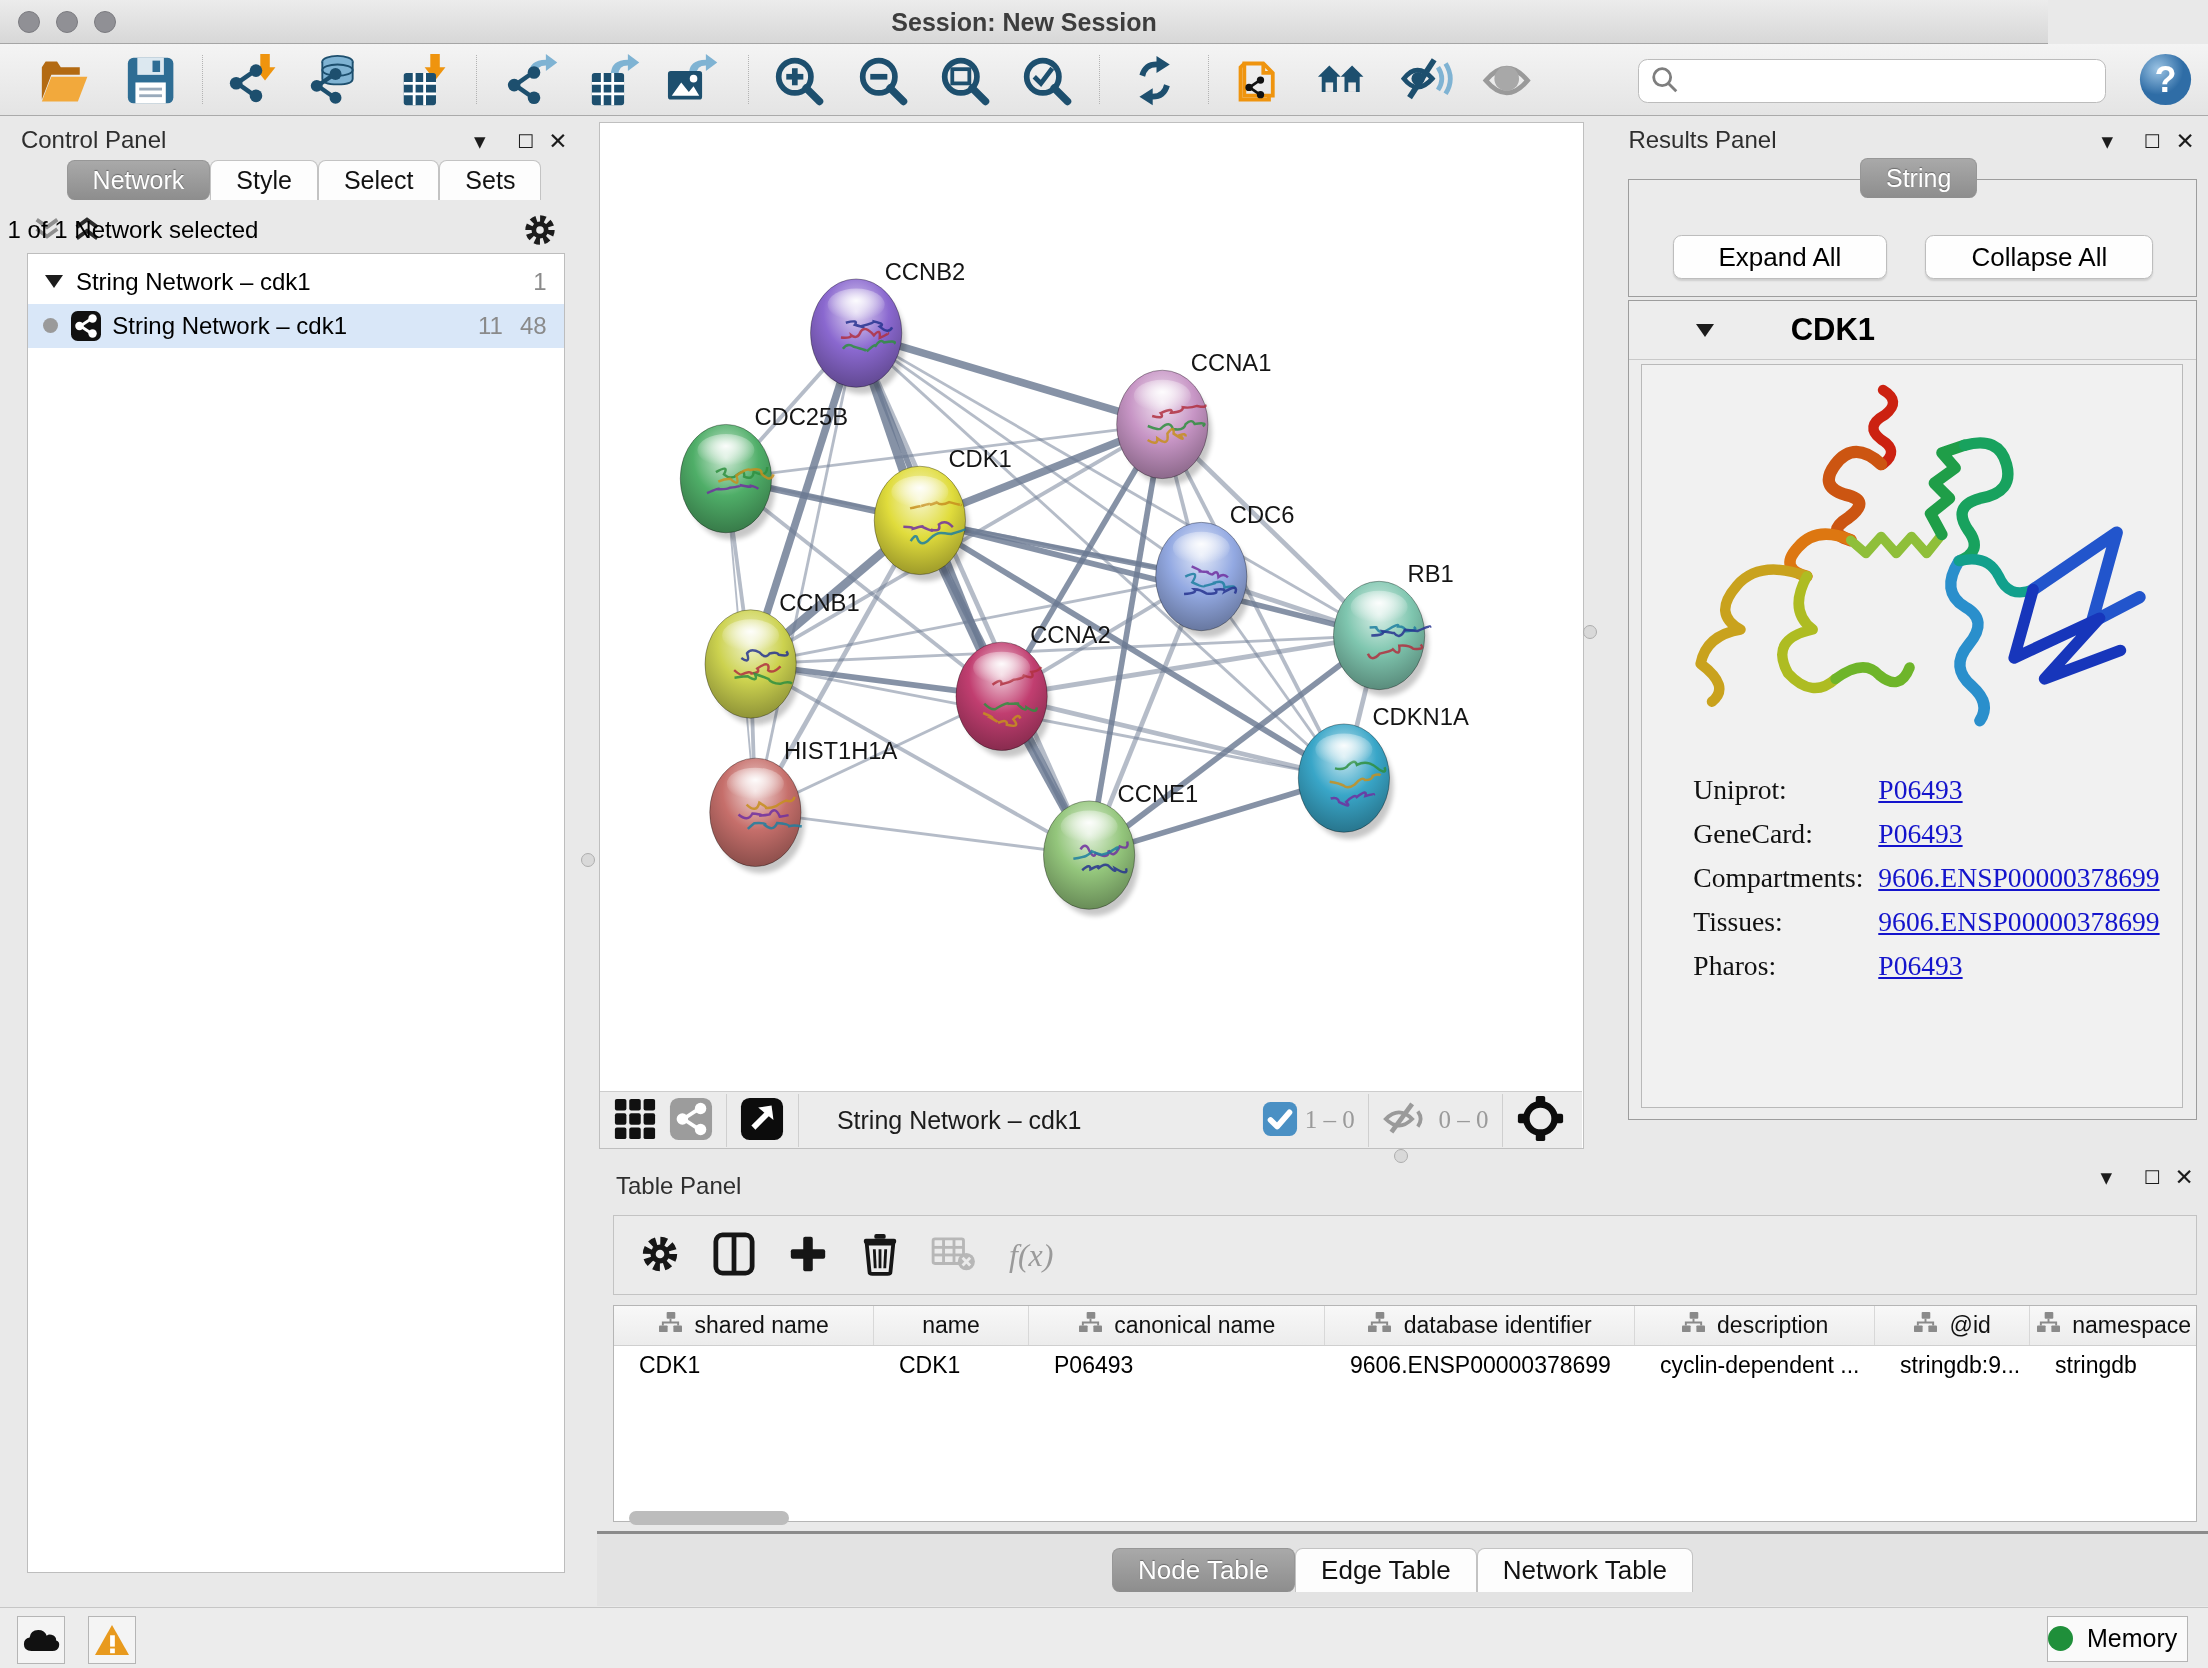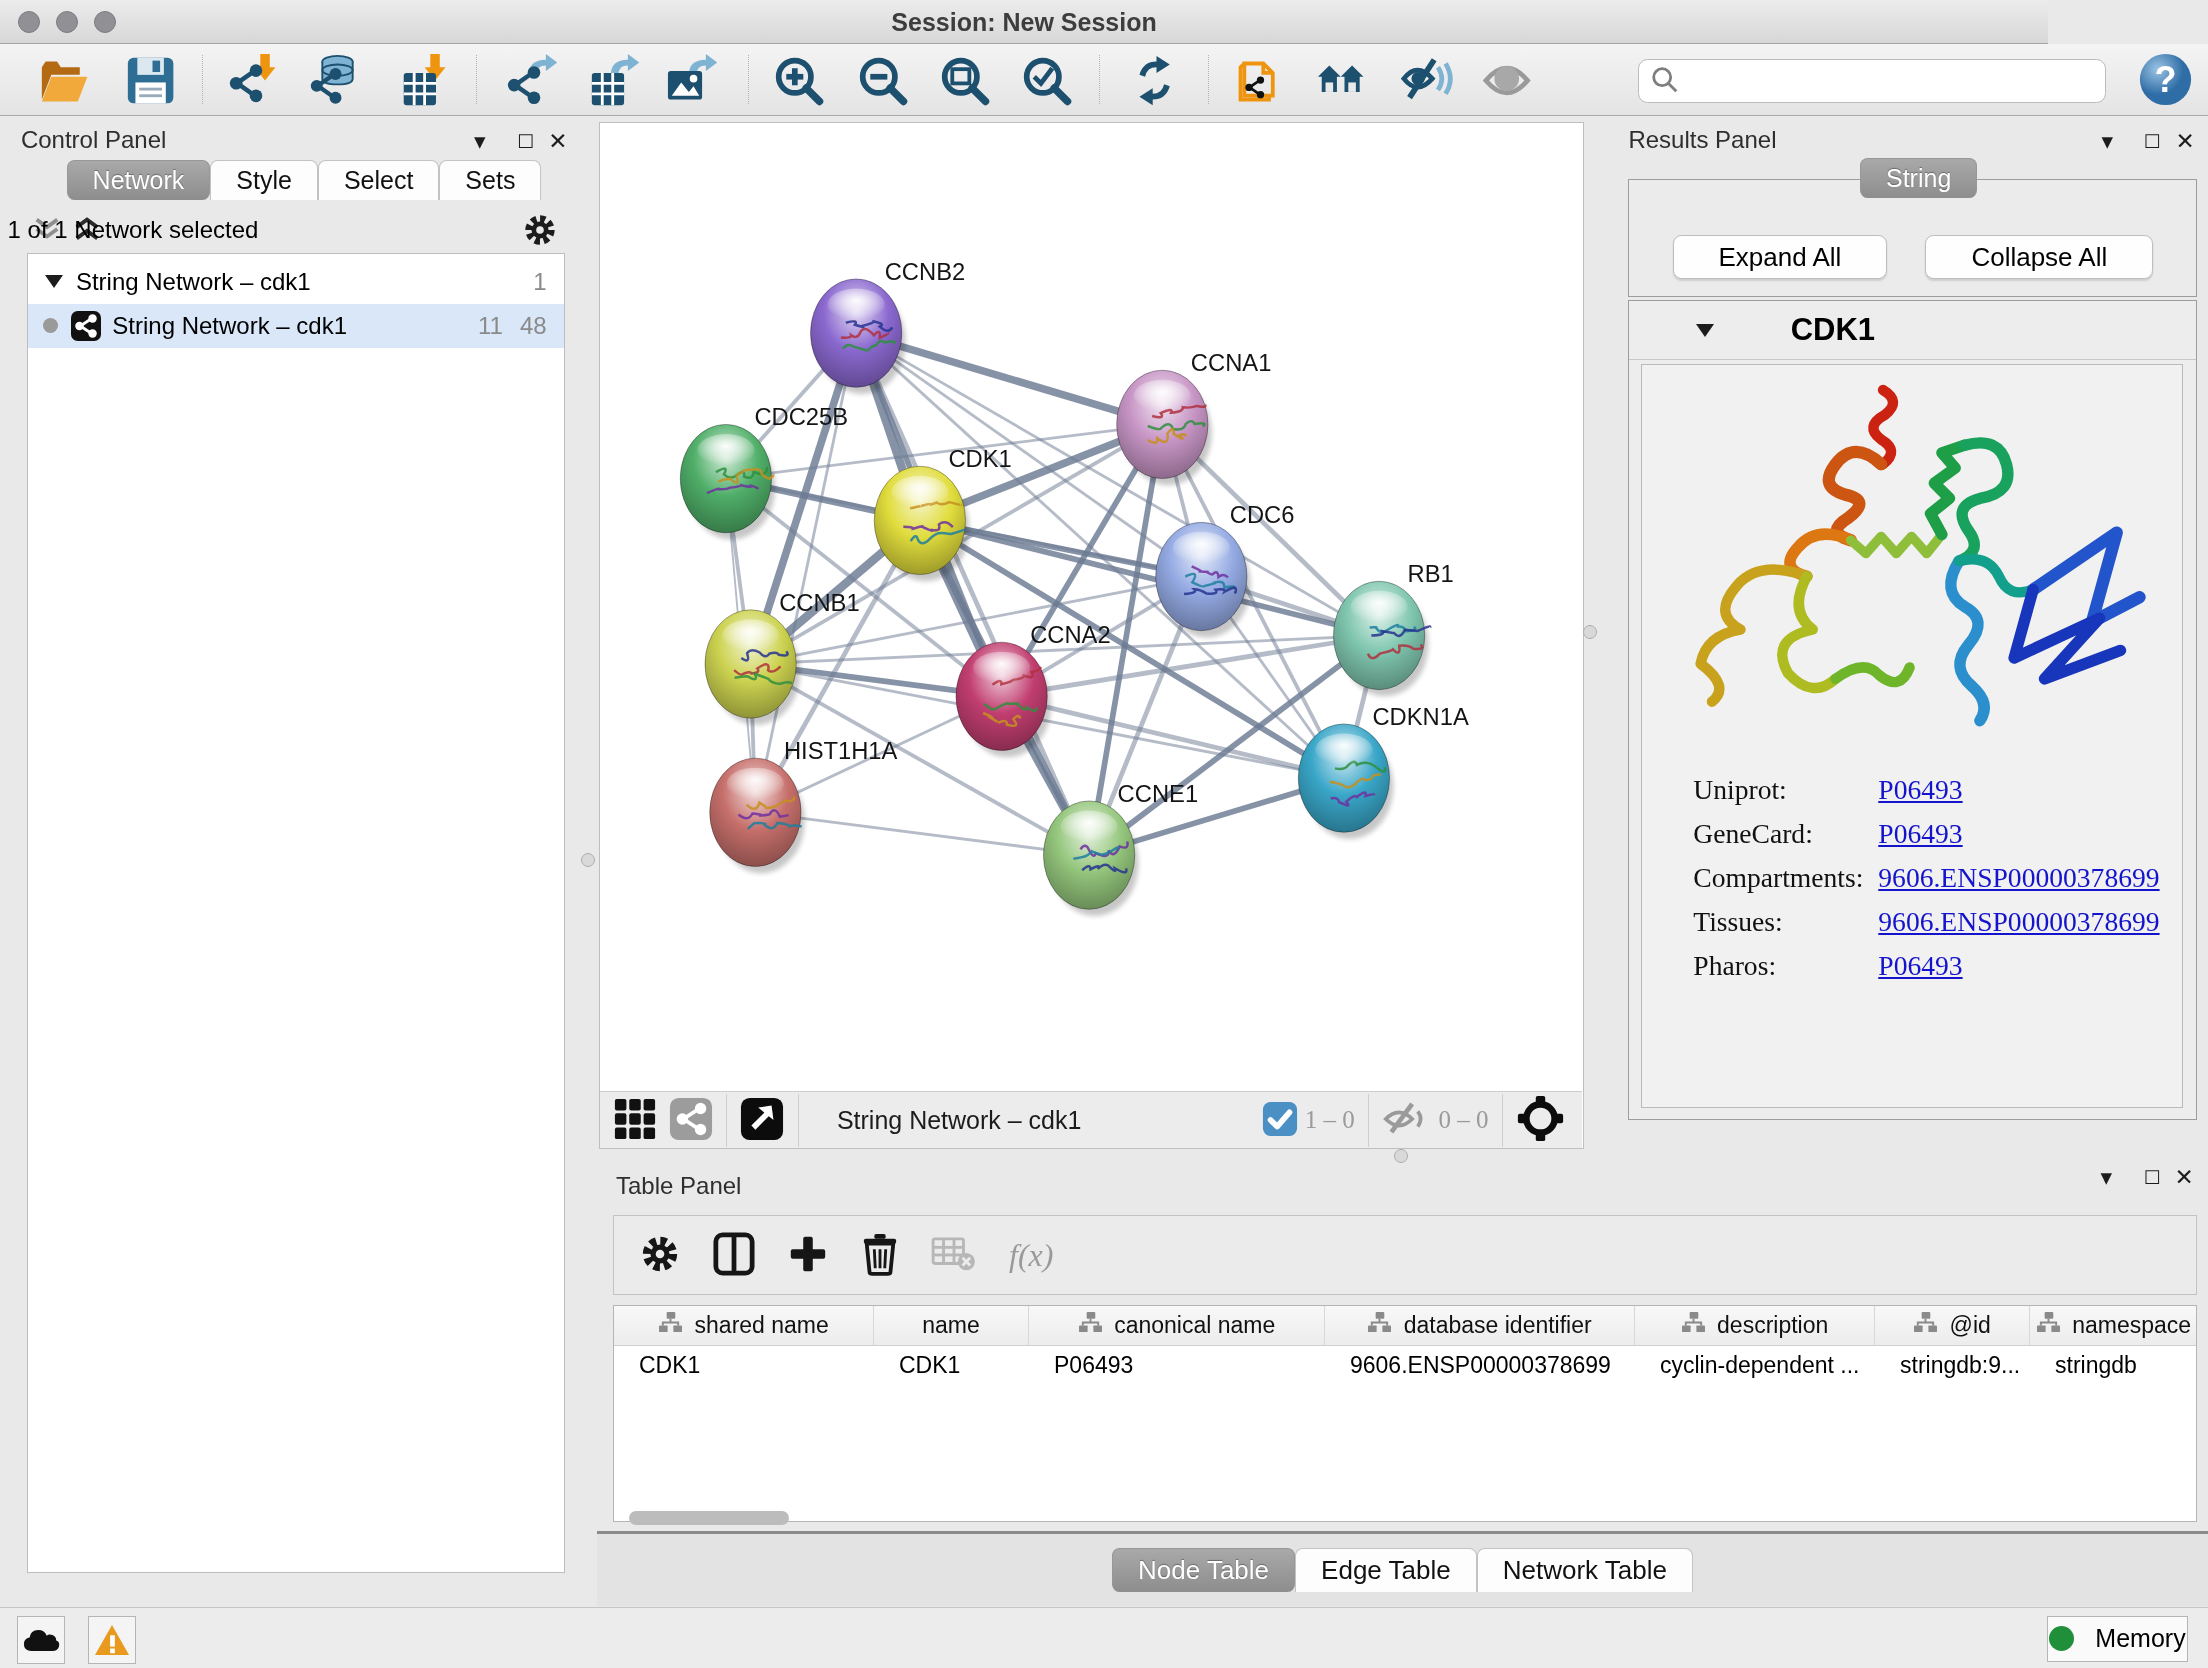--- a/index.html
+++ b/index.html
@@ -109,21 +109,21 @@
     display:flex; align-items:center; justify-content:center; }
   #bottom-tabs .tab { height:44px; line-height:42px; font-size:26px; }
 
   
   #statusbar { left:0; top:1607px; width:2208px; height:61px; background:#ececec;
     border-top:1.9px solid #c6c6c6; }
   .sb-btn { position:absolute; top:7.6px; width:48px; height:48px; background:#f4f4f4;
     border:1.9px solid #b5b5b5; display:flex; align-items:center; justify-content:center; cursor:pointer; }
   #memory-btn { position:absolute; top:7.6px; left:2047px; width:141px; height:46px;
     background:#fafafa; border:1.9px solid #b5b5b5; display:flex; align-items:center;
-    justify-content:center; gap:21px; font-size:25px; cursor:pointer; }
+    gap:14px; font-size:25px; cursor:pointer; }
   #memory-dot { width:25px; height:25px; border-radius:50%; background:#1f8f3a; }
 
   svg text { font-family:"Liberation Sans", sans-serif; }
   .fx { font-family:"Liberation Serif", serif; font-style:italic; font-size:32px; color:#9a9a9a; }
 </style>
 </head>
 <body>
 
 <div id="window">
 

